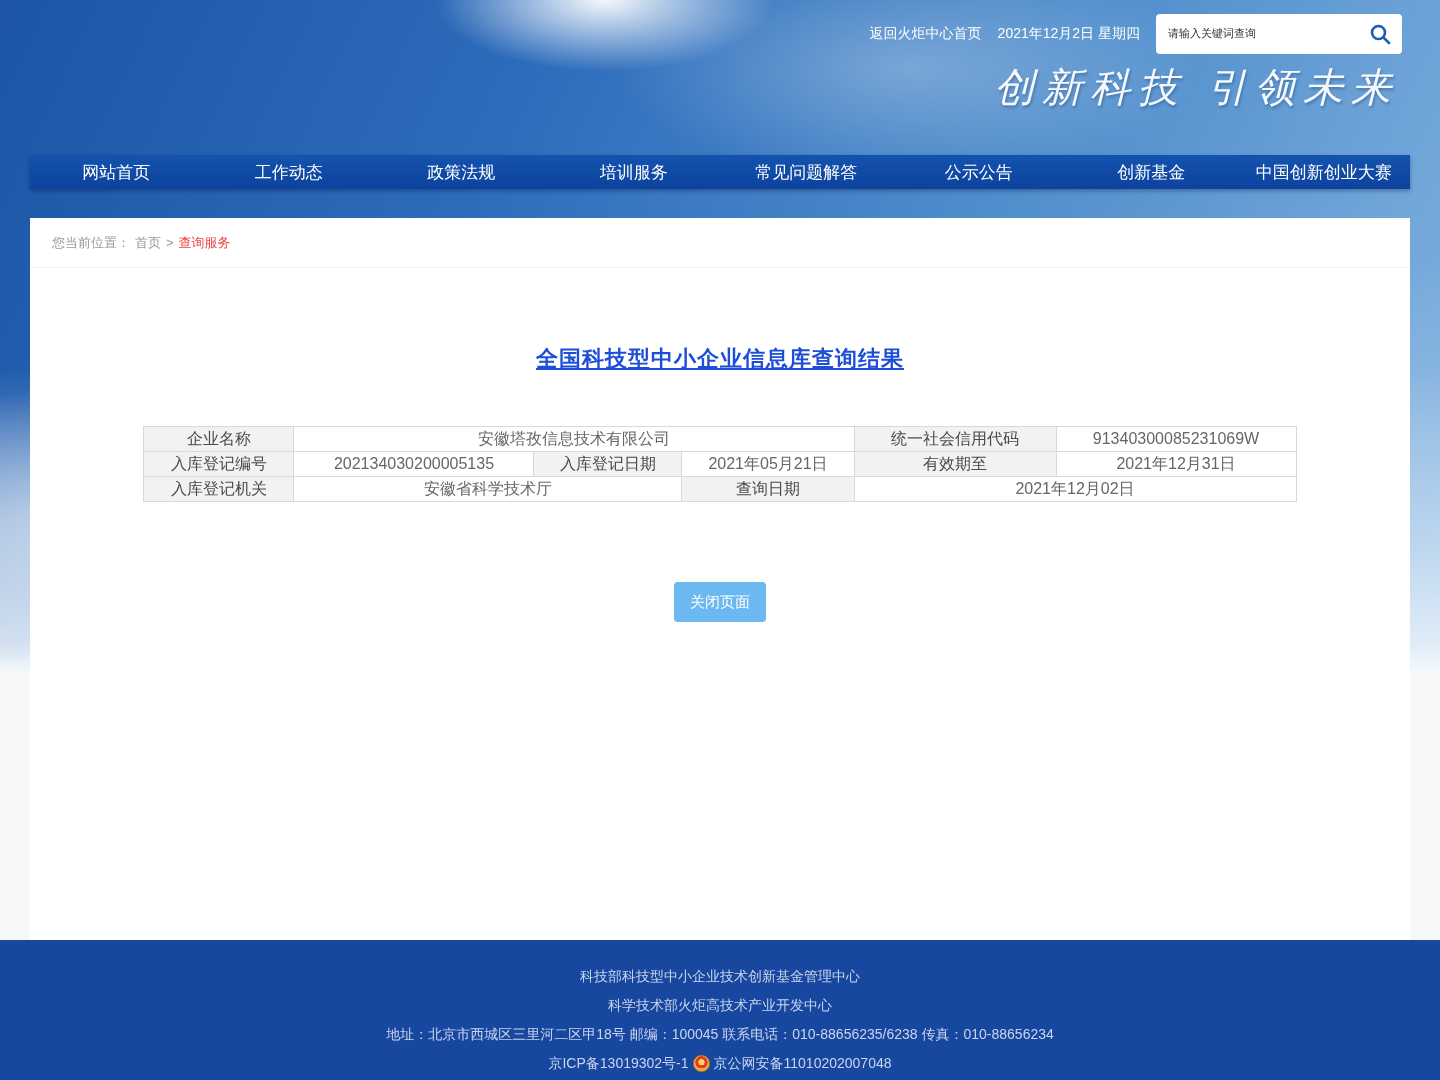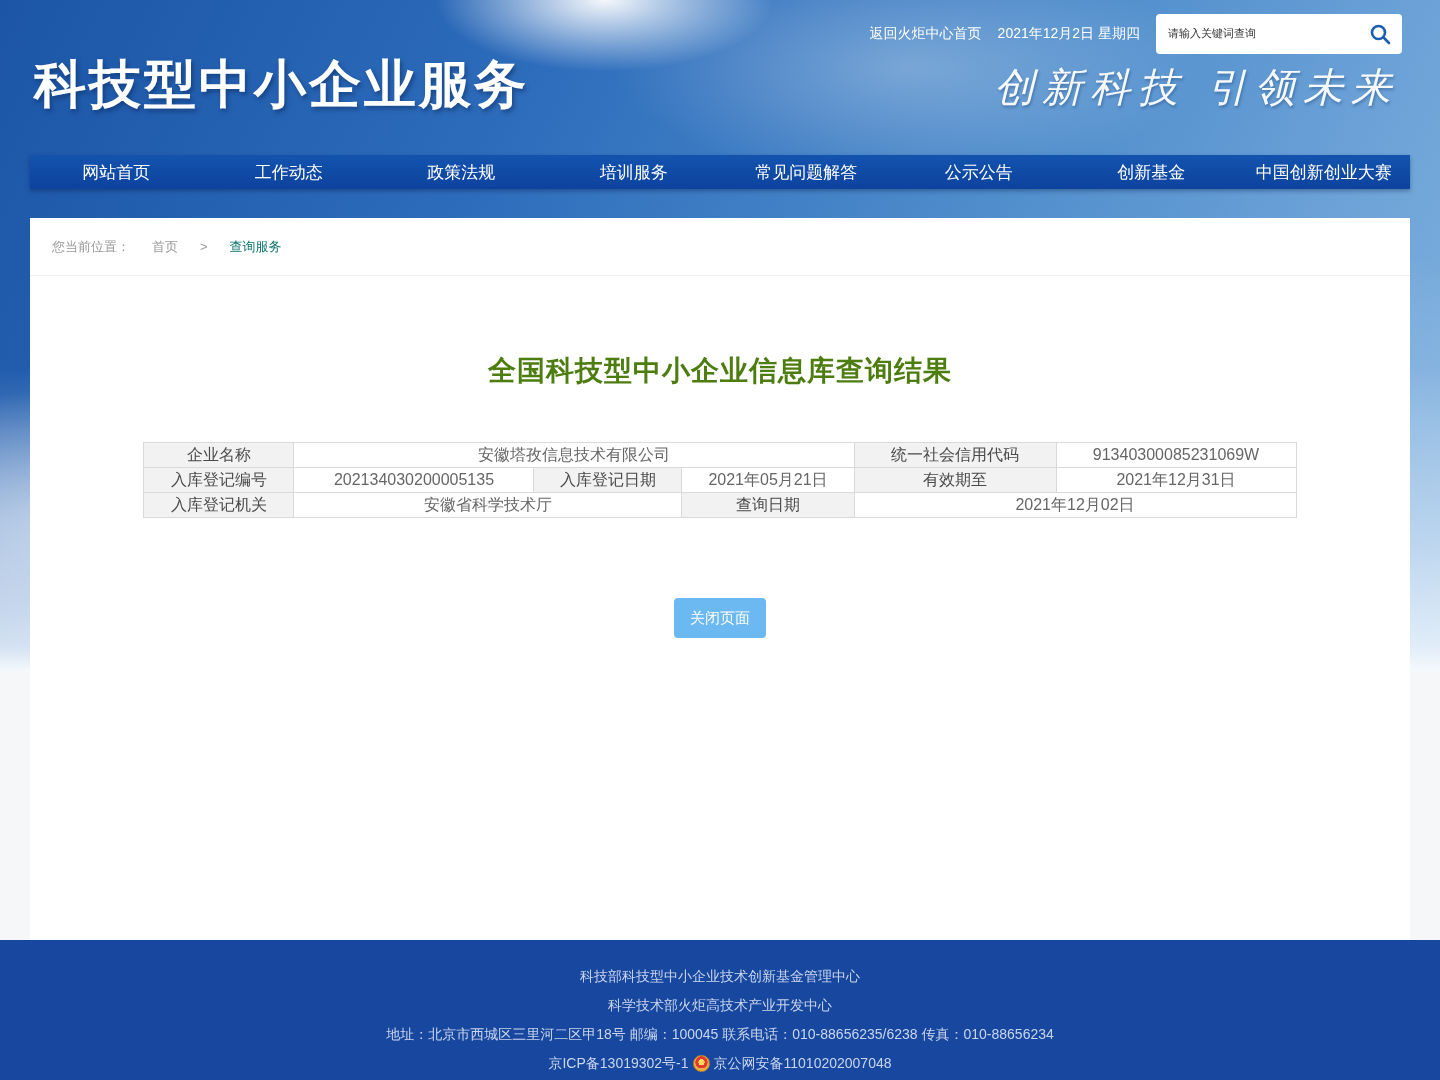--- a/index.html
+++ b/index.html
@@ -59,30 +59,30 @@
     flex:1; display:flex; align-items:center; justify-content:center;
     color:#ffffff; font-size:17px; cursor:pointer; white-space:nowrap;
   }
 
   
   .card {
     position:absolute; top:218px; left:30px; width:1380px; height:454px;
     background:#ffffff;
   }
   .breadcrumb {
-    height:58px; display:flex; align-items:center; gap:22px;
+    height:50px; display:flex; align-items:center; gap:5px;
     padding:0 22px; font-size:13px; color:#999;
     border-bottom:1px solid #f0f0f0;
   }
   .breadcrumb .crumb-link { color:#999; text-decoration:none; cursor:pointer; }
-  .breadcrumb .crumb-current { color:#0f766e; text-decoration:none; cursor:pointer; }
+  .breadcrumb .crumb-current { color:#ef4444; text-decoration:none; cursor:pointer; }
 
   .page-title {
     margin-top:76px; text-align:center;
-    font-size:28px; font-weight:bold; color:#4d7c0f; letter-spacing:1px;
+    font-size:22px; font-weight:bold; color:#1d4ed8; letter-spacing:1px;text-decoration:underline;
   }
 
   table.result {
     width:1152px; margin:52px auto 0; border-collapse:collapse; table-layout:fixed;
   }
   table.result td {
     border:1px solid #d9d9d9; height:25px; text-align:center;
     font-size:16px; overflow:hidden; white-space:nowrap;
   }
   td.lbl { background:#f2f2f2; color:#4a4a4a; }
@@ -125,21 +125,20 @@
     <span>2021年12月2日 星期四</span>
     <div class="searchbox">
       <input type="text" placeholder="请输入关键词查询" style="">
       <svg class="search-icon" viewBox="0 0 24 24" fill="none" stroke="#1b5fae" stroke-width="2.6" stroke-linecap="round">
         <circle cx="10.5" cy="10.5" r="6.5"></circle>
         <line x1="15.5" y1="15.5" x2="21" y2="21"></line>
       </svg>
     </div>
   </div>
 
-  <div class="logo">科技型中小企业服务</div>
   <div class="slogan">创新科技 引领未来</div>
 
   <div class="nav">
     <div class="nav-item">网站首页</div>
     <div class="nav-item">工作动态</div>
     <div class="nav-item">政策法规</div>
     <div class="nav-item">培训服务</div>
     <div class="nav-item">常见问题解答</div>
     <div class="nav-item">公示公告</div>
     <div class="nav-item">创新基金</div>

